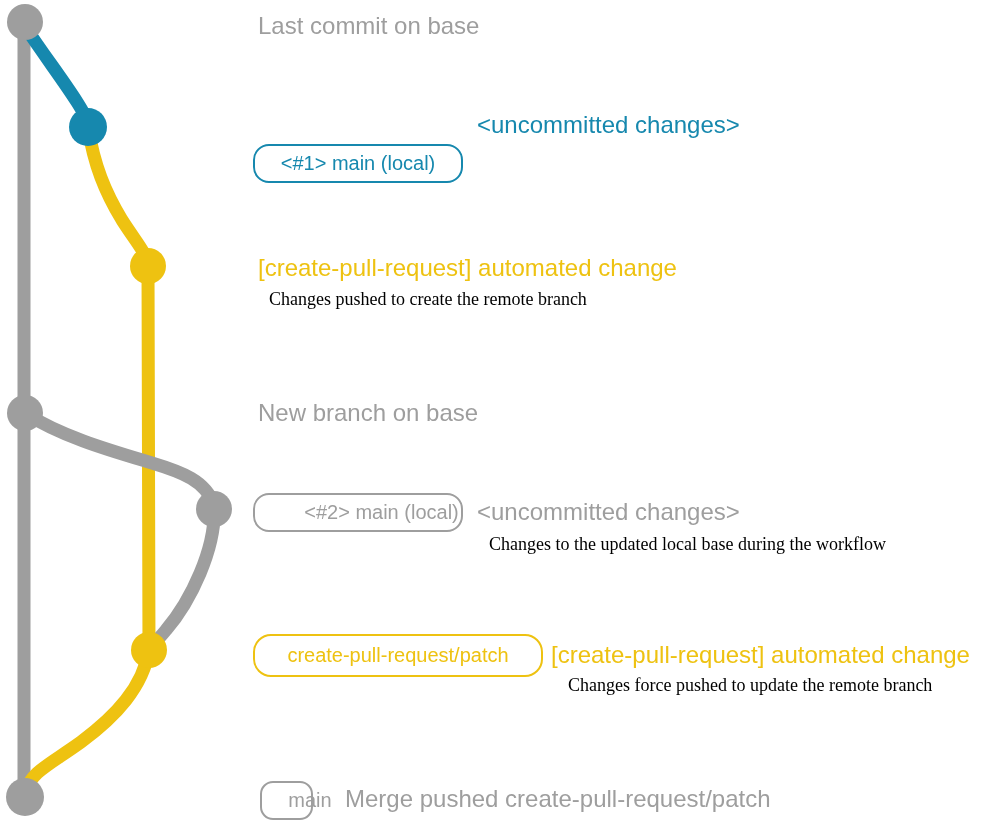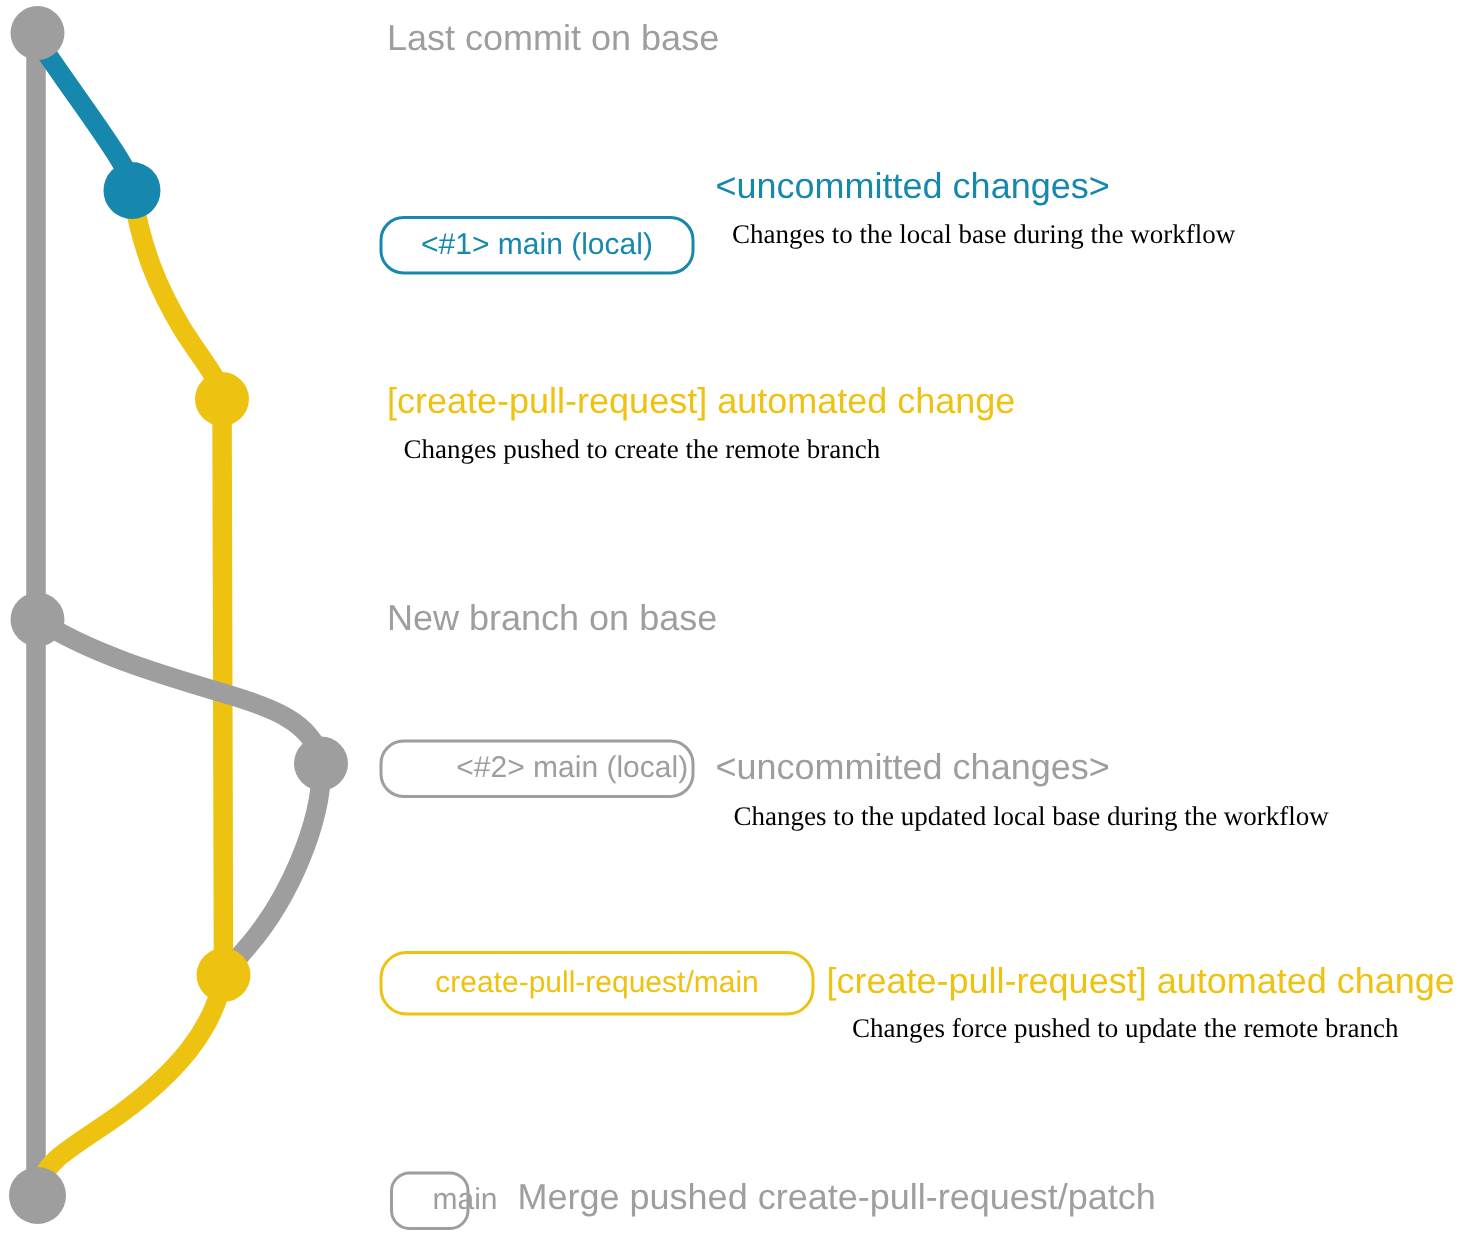--- a/index.html
+++ b/index.html
@@ -80,31 +80,30 @@
     <circle class="f-gray" cx="25" cy="413" r="18"></circle>
     <circle class="f-gray" cx="214" cy="509" r="18"></circle>
     <circle class="f-gold" cx="149" cy="650" r="18"></circle>
     <circle class="f-gray" cx="25" cy="797" r="19"></circle>
   </svg>
 
   <div class="ann sans gray" style="left:258px; top:14px;">Last commit on base</div>
 
   <div class="badge teal" style="left:253px; top:107px; width:210px; height:39px;margin-top:37px;">&lt;#1&gt; main (local)</div>
   <div class="ann sans teal" style="left:477px; top:113px;">&lt;uncommitted changes&gt;</div>
-  <div class="desc" style="left:488px; top:146px;">Changes to the local base during the workflow</div>
 
   <div class="ann sans gold" style="left:258px; top:256px;">[create-pull-request] automated change</div>
   <div class="desc" style="left:269px; top:289px;">Changes pushed to create the remote branch</div>
 
   <div class="ann sans gray" style="left:258px; top:401px;">New branch on base</div>
 
   <div class="badge gray" style="left:253px; top:493px; width:210px; height:39px;">&lt;#2&gt; main (local)</div>
   <div class="ann sans gray" style="left:477px; top:500px;">&lt;uncommitted changes&gt;</div>
   <div class="desc" style="left:489px; top:534px;">Changes to the updated local base during the workflow</div>
 
-  <div class="badge gold" style="left:253px; top:634px; width:290px; height:43px; border-radius:18px;">create-pull-request/main</div>
+  <div class="badge gold" style="left:253px; top:634px; width:290px; height:43px; border-radius:18px;">create-pull-request/patch</div>
   <div class="ann sans gold" style="left:551px; top:643px;">[create-pull-request] automated change</div>
   <div class="desc" style="left:568px; top:675px;text-align:center;">Changes force pushed to update the remote branch</div>
 
   <div class="badge gray" style="left:260px; top:781px; width:53px; height:39px; border-radius:13px;">main</div>
   <div class="ann sans gray" style="left:345px; top:787px;">Merge pushed create-pull-request/patch</div>
 
 </div>
 
 </body></html>

